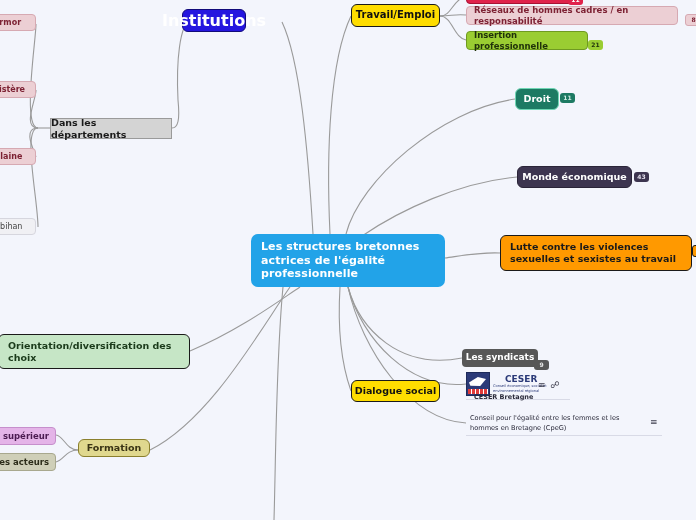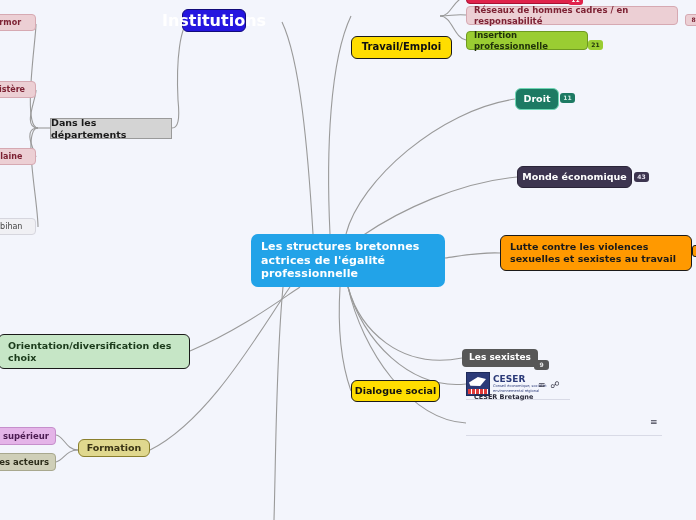--- a/index.html
+++ b/index.html
@@ -58,23 +58,23 @@
     background:#eccfd4;color:#7d2234;border:1px solid #d6a9b2;
     font-size:8px;border-radius:4px;height:17px;padding:0 6px;
   }
   #d-cotesdarmor{left:-22px;top:14px;width:58px;}
   #d-finistere  {left:-22px;top:81px;width:58px;}
   #d-illeetvilaine{left:-22px;top:148px;width:58px;}
   #d-morbihan{left:-22px;top:218px;width:58px;background:#f0f0f4;color:#444;border:1px solid #d6d6de;font-weight:normal;}
 
   
   #n-travail{
-    left:351px;top:4px;width:101px;height:23px;
+    left:351px;top:4px;width:89px;height:23px;
     background:#ffdd00;color:#111;border:1.6px solid #1a1a1a;
-    font-size:10px;justify-content:center;margin-top:32px;
+    font-size:10px;justify-content:center;
   }
   
   #n-redclip{
     left:466px;top:-12px;width:112px;height:16px;
     background:#e0224b;color:#fff;border:1.4px solid #a81133;
     font-size:8px;justify-content:center;border-radius:4px;
   }
   #b-redclip{left:568px;top:-5px;background:#e0224b;color:#fff;}
   
   #n-reseaux{
@@ -168,21 +168,21 @@
   .ceser-logo .swoosh{
     position:absolute;left:2px;top:4px;width:17px;height:9px;
     background:#ffffff;
     clip-path:polygon(0% 62%,52% 0%,100% 22%,66% 100%,8% 96%);
   }
   .ceser-logo .bars{
     position:absolute;left:1px;bottom:1px;width:20px;height:5px;
     background:repeating-linear-gradient(90deg,#e03b3b 0 3px,#ffffff 3px 4px);
   }
   .ceser-text{display:flex;flex-direction:column;justify-content:center;}
-  .ceser-title{font-size:9px;font-weight:bold;color:#2b3a78;line-height:1;}
+  .ceser-title{font-size:9px;font-weight:bold;color:#2b3a78;line-height:1;margin-left:12px;}
   .ceser-sub{font-size:3.6px;color:#2b3a78;line-height:1.25;}
   #ceser-caption{
     position:absolute;left:474px;top:393px;
     font-size:6.5px;color:#2a2a3a;font-weight:bold;
   }
   .row-icons{position:absolute;display:flex;gap:5px;align-items:center;}
   #icons-ceser{left:538px;top:381px;}
   .ic{font-size:9px;color:#3a3a4a;line-height:1;}
   #row-cpeg{left:466px;top:411px;width:196px;height:24px;}
   #cpeg-text{
@@ -268,38 +268,39 @@
   <div class="badge" id="b-lutte">6</div>
 
   <div class="node" id="n-dialogue">Dialogue social</div>
 
   <div class="node" id="n-orientation">Orientation/diversification des choix</div>
 
   <div class="node" id="n-formation">Formation</div>
   <div class="node" id="n-supérieur">nt supérieur</div>
   <div class="node" id="n-acteurs">des acteurs</div>
 
-  <div class="node" id="n-syndicats">Les sexistes</div>
+  <div class="node" id="n-syndicats">Les syndicats</div>
   <div class="badge" id="b-syndicats">9</div>
 
   <div class="attach-row" id="row-ceser">
     <div class="ceser-logo">
       <div class="swoosh"></div>
       <div class="bars"></div>
     </div>
     <div class="ceser-text">
       <div class="ceser-title">CESER</div>
       <div class="ceser-sub">Conseil économique, social
 et environnemental régional</div>
     </div>
   </div>
   <div id="ceser-caption">CESER Bretagne</div>
   <div class="row-icons" id="icons-ceser">
     <span class="ic">≡</span>
     <span class="ic">☍</span>
   </div>
 
   <div class="attach-row" id="row-cpeg"></div>
+  <div id="cpeg-text">Conseil pour l'égalité entre les femmes et les hommes en Bretagne (CpeG)</div>
   <div class="row-icons" id="icons-cpeg">
     <span class="ic">≡</span>
   </div>
 
 </div>
 
 </body></html>

